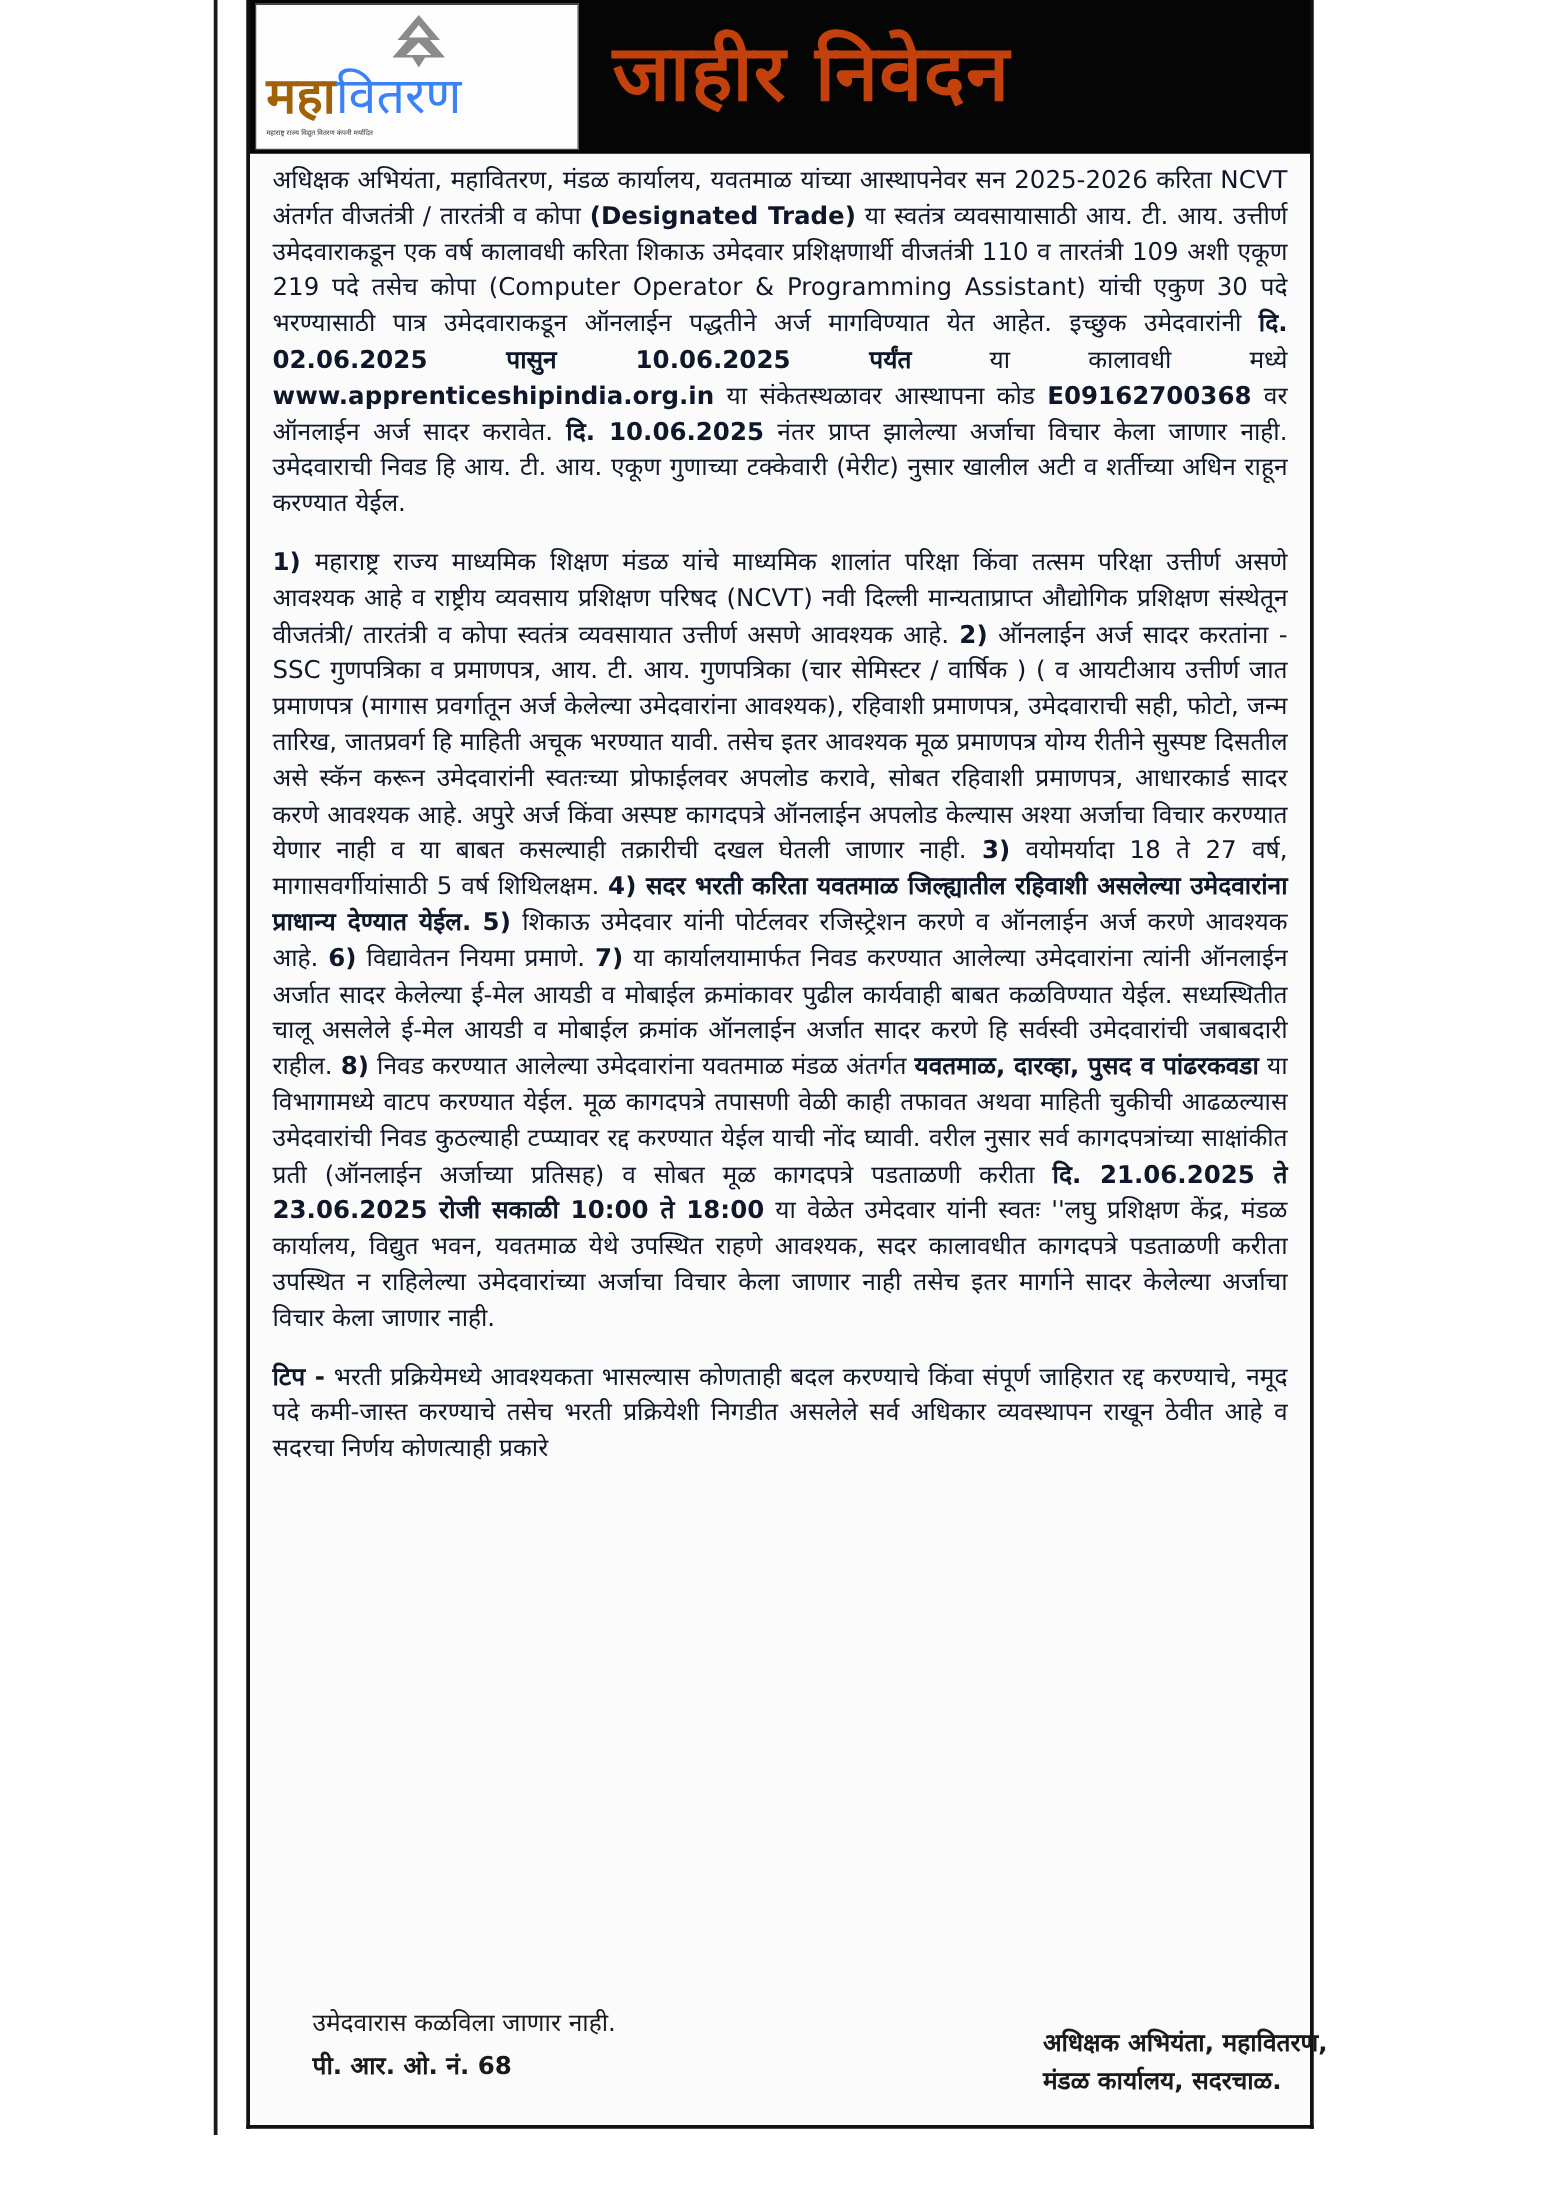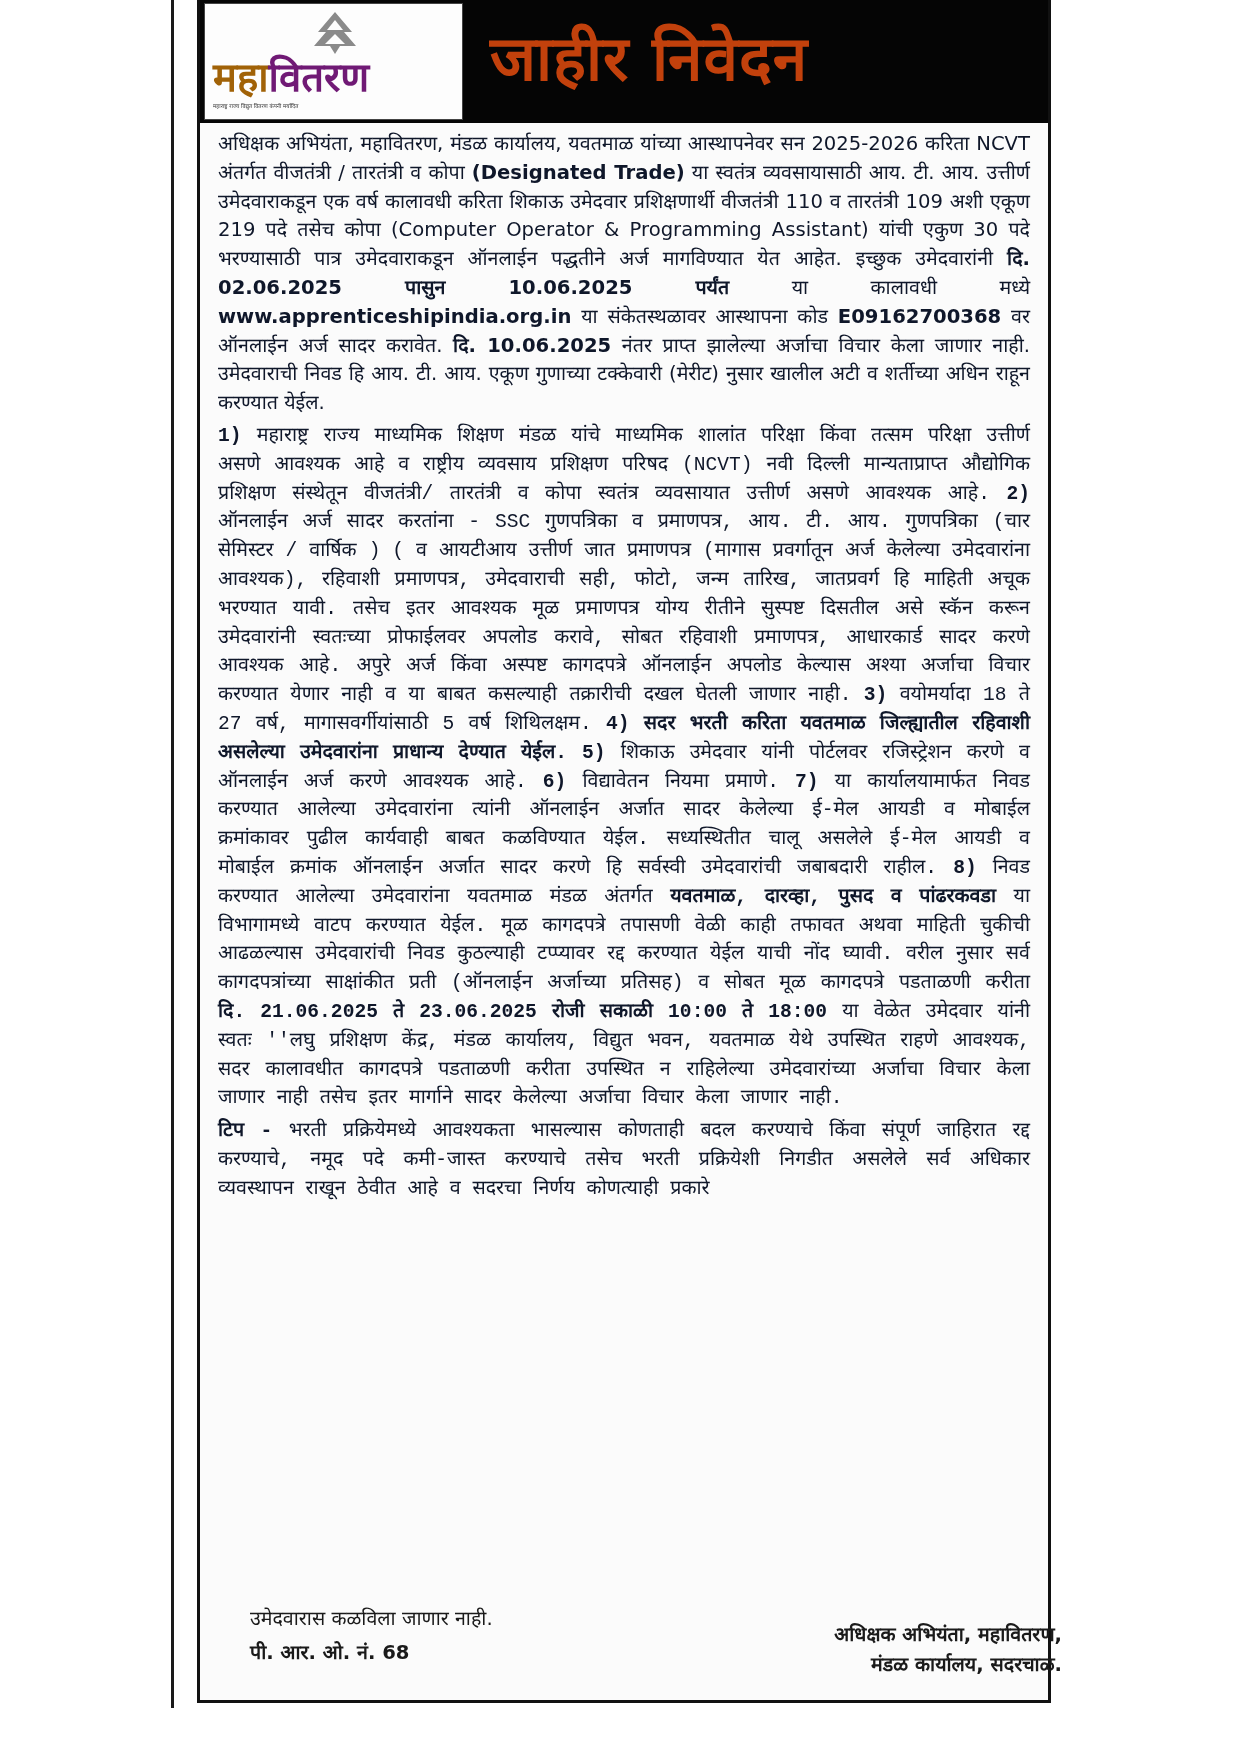--- a/index.html
+++ b/index.html
@@ -7,33 +7,33 @@
          font-family: "DejaVu Sans", "Liberation Sans", sans-serif; color: #1a1a1a; }
   .left-rule { position: absolute; left: 171px; top: 0; width: 3px; height: 1708px; background: #1a1a1a; }
   .notice { position: absolute; left: 197px; top: 0; width: 848px; height: 1700px;
             border: 3px solid #111; border-top: none; background: #fbfbfb; box-sizing: content-box; }
   .header { position: absolute; left: 0; top: 0; width: 848px; height: 123px; background: #050505; }
   .logo-box { position: absolute; left: 4px; top: 3px; width: 257px; height: 115px; background: #fdfdfd;
               border: 1px solid #444; }
   .logo-mark { position: absolute; left: 95px; top: 6px; width: 70px; height: 46px; }
   .logo-text { position: absolute; left: 8px; top: 50px; font-size: 40px; font-weight: bold; line-height: 46px; white-space: nowrap; }
   .logo-text .maha { color: #a16207; }
-  .logo-text .vitaran { color: #701a75; font-weight: bold; }
+  .logo-text .vitaran { color: #3b82f6; font-weight: normal; }
   .logo-sub { position: absolute; left: 8px; top: 98px; width: 240px; font-size: 5.5px; color: #333; white-space: nowrap; overflow: hidden; }
   .title { position: absolute; left: 290px; top: 14px; font-size: 62px; font-weight: bold; color: #c2410c;
            letter-spacing: 1px; white-space: nowrap; line-height: 90px; }
   .body { position: absolute; left: 18px; top: 130px; width: 812px; font-size: 19.6px; line-height: 28.8px;
           text-align: justify; color: #0f172a; }
   .body p { margin: 0; }
-  .body p + p { margin-top: 4px; font-family: Liberation Mono, monospace; }
+  .body p + p { margin-top: 18px; }
   b { font-weight: bold; }
   .sig-block { position: absolute; left: 18px; top: 1604px; width: 812px; height: 90px; font-size: 19.6px; line-height: 30px; margin-left: 32px; }
   .sig-tail { position: absolute; left: 0; top: 0; }
   .pro { position: absolute; left: 0; top: 34px; font-weight: bold; }
-  .sig { position: absolute; right: 0; top: 16px; text-align: right; font-weight: bold; }
+  .sig { position: absolute; right: 0; top: 16px; font-weight: bold; }
 </style>
 </head>
 <body>
 
 <div class="left-rule"></div>
 
 <div class="notice">
   <div class="header">
     <div class="logo-box">
       <svg class="logo-mark" viewBox="0 0 70 46">

